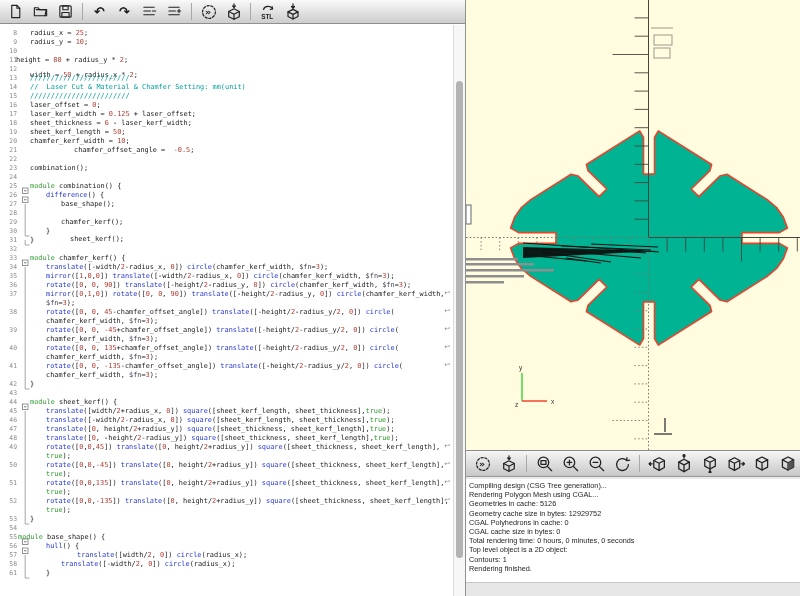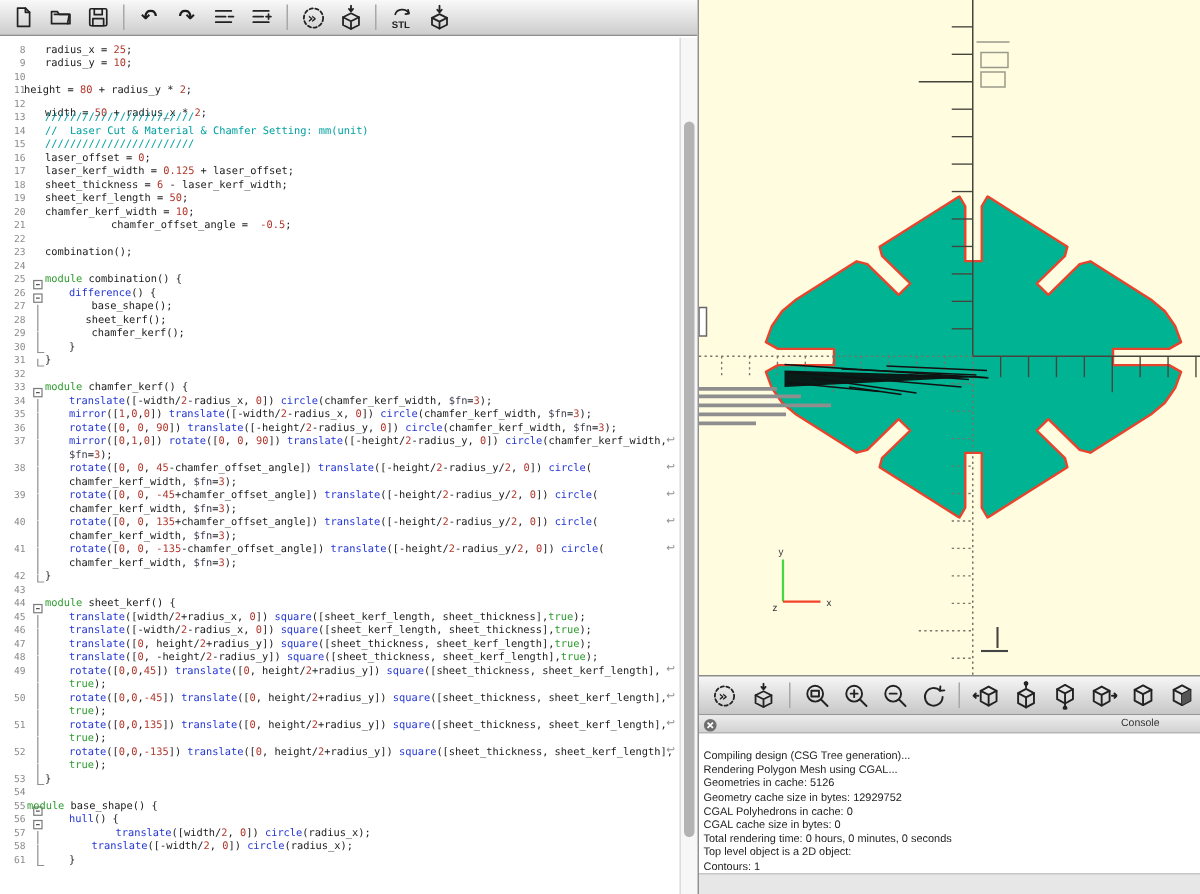--- a/index.html
+++ b/index.html
@@ -35,21 +35,21 @@
   #vp-toolbar{position:absolute;left:0;top:450px;width:335px;height:27px;
     background:linear-gradient(#f6f6f6,#c7c7c7);border-top:1px solid #8b8b8b;border-bottom:1px solid #979797;
     box-sizing:border-box;display:flex;align-items:center;padding-left:4px;}
   .vbtn{width:26px;height:22px;display:flex;align-items:center;justify-content:center;flex:0 0 auto;}
   .vbtn svg{stroke:#222;fill:none;stroke-width:1.2;stroke-linejoin:round;stroke-linecap:round;}
   #console-dock{position:absolute;left:0;top:477px;width:335px;height:119px;background:#fff;}
   #console-header{position:absolute;left:0;top:0;width:335px;height:12px;
     background:linear-gradient(#ececec,#d2d2d2);border-bottom:1px solid #b5b5b5;box-sizing:border-box;}
   #console-close{position:absolute;left:3px;top:1.5px;width:9px;height:9px;}
   #console-title{position:absolute;right:28px;top:1.5px;font-size:7px;color:#333;}
-  #console-body{position:absolute;left:0;top:20px;width:335px;height:93px;background:#fff;
+  #console-body{position:absolute;left:0;top:2px;width:335px;height:93px;background:#fff;
      padding:2px 16px 0 3px;box-sizing:border-box;}
   .cline{font-size:7.3px;line-height:9.2px;color:#1e1e1e;white-space:pre;}
   #console-footer{position:absolute;left:0;top:105px;width:335px;height:14px;background:#e7e7e7;
      border-top:1px solid #c6c6c6;box-sizing:border-box;}
 </style>
 </head>
 <body>
 
 <div id="window">
   <div id="left-pane">
@@ -147,21 +147,21 @@
               </svg></span><span class="code" style="left: 30px;"><span class="tk-k">module</span><span class="tk-d"> combination() {</span></span></div>
           <div class="row"><span class="lnum">26</span><span class="fold"><svg width="10" height="9">
                 <rect x="1.5" y="2" width="5.5" height="5.5" fill="#fff" stroke="#7a7a7a" stroke-width="0.8"></rect>
                 <line x1="3" y1="4.75" x2="5.5" y2="4.75" stroke="#555" stroke-width="0.8"></line>
               </svg></span><span class="code" style="left: 46px;"><span class="tk-b">difference</span><span class="tk-d">() {</span></span></div>
           <div class="row"><span class="lnum">27</span><span class="fold"><svg width="10" height="9">
                 <line x1="4.2" y1="0" x2="4.2" y2="9" stroke="#8f8f8f" stroke-width="0.8"></line>
               </svg></span><span class="code" style="left: 61px;"><span class="tk-d">base_shape();</span></span></div>
           <div class="row"><span class="lnum">28</span><span class="fold"><svg width="10" height="9">
                 <line x1="4.2" y1="0" x2="4.2" y2="9" stroke="#8f8f8f" stroke-width="0.8"></line>
-              </svg></span><span class="code" style="left: 57px;"><span class="tk-d">sheet_kerf();</span></span></div>
+              </svg></span><span class="code" style="left: 70px; margin-top: 26px;"><span class="tk-d">sheet_kerf();</span></span></div>
           <div class="row"><span class="lnum">29</span><span class="fold"><svg width="10" height="9">
                 <line x1="4.2" y1="0" x2="4.2" y2="9" stroke="#8f8f8f" stroke-width="0.8"></line>
               </svg></span><span class="code" style="left: 61px;"><span class="tk-d">chamfer_kerf();</span></span></div>
           <div class="row"><span class="lnum">30</span><span class="fold"><svg width="10" height="9">
                 <path d="M4.2 0 V5 H8.5" fill="none" stroke="#8f8f8f" stroke-width="0.8"></path>
               </svg></span><span class="code" style="left: 46px;"><span class="tk-d">}</span></span></div>
           <div class="row"><span class="lnum">31</span><span class="fold"><svg width="10" height="9">
                 <path d="M4.2 0 V5 H8.5" fill="none" stroke="#8f8f8f" stroke-width="0.8"></path>
               </svg></span><span class="code" style="left: 30px;"><span class="tk-d">}</span></span></div>
           <div class="row"><span class="lnum">32</span><span class="code" style="left: 30px;"></span></div>

